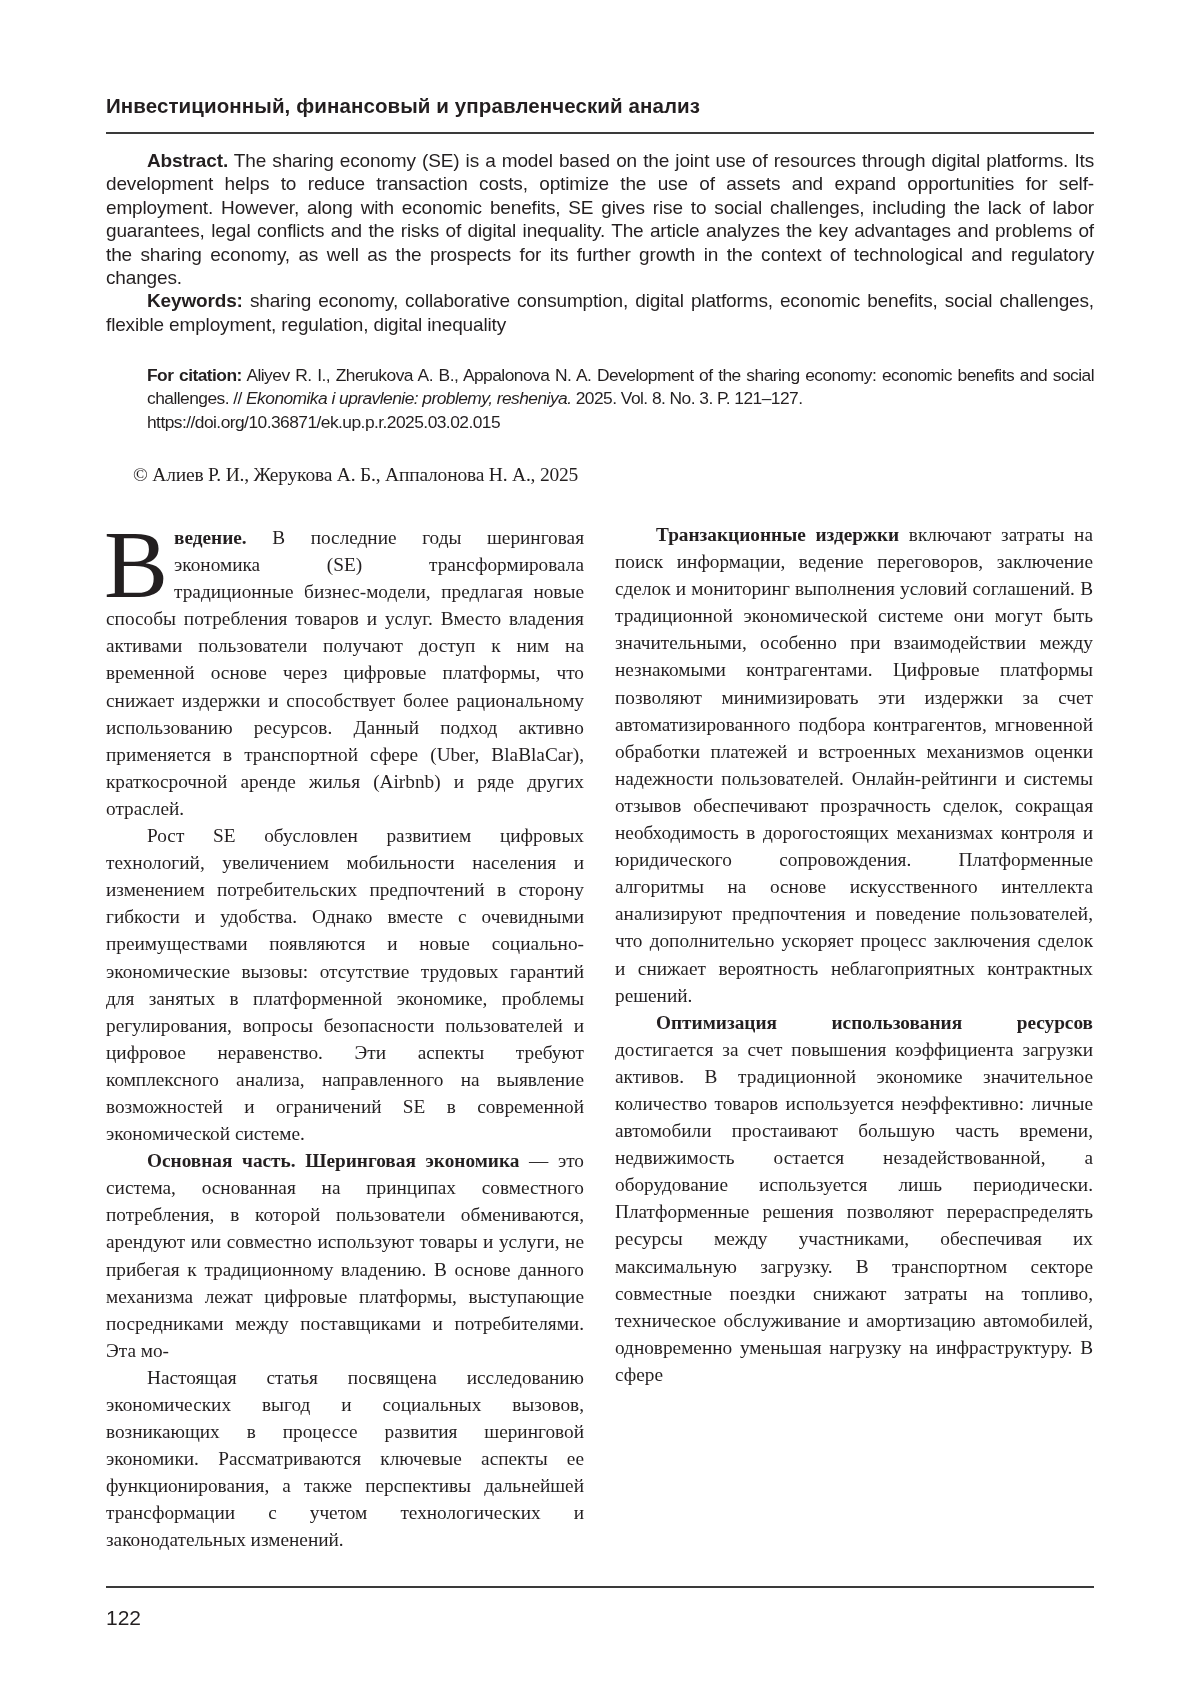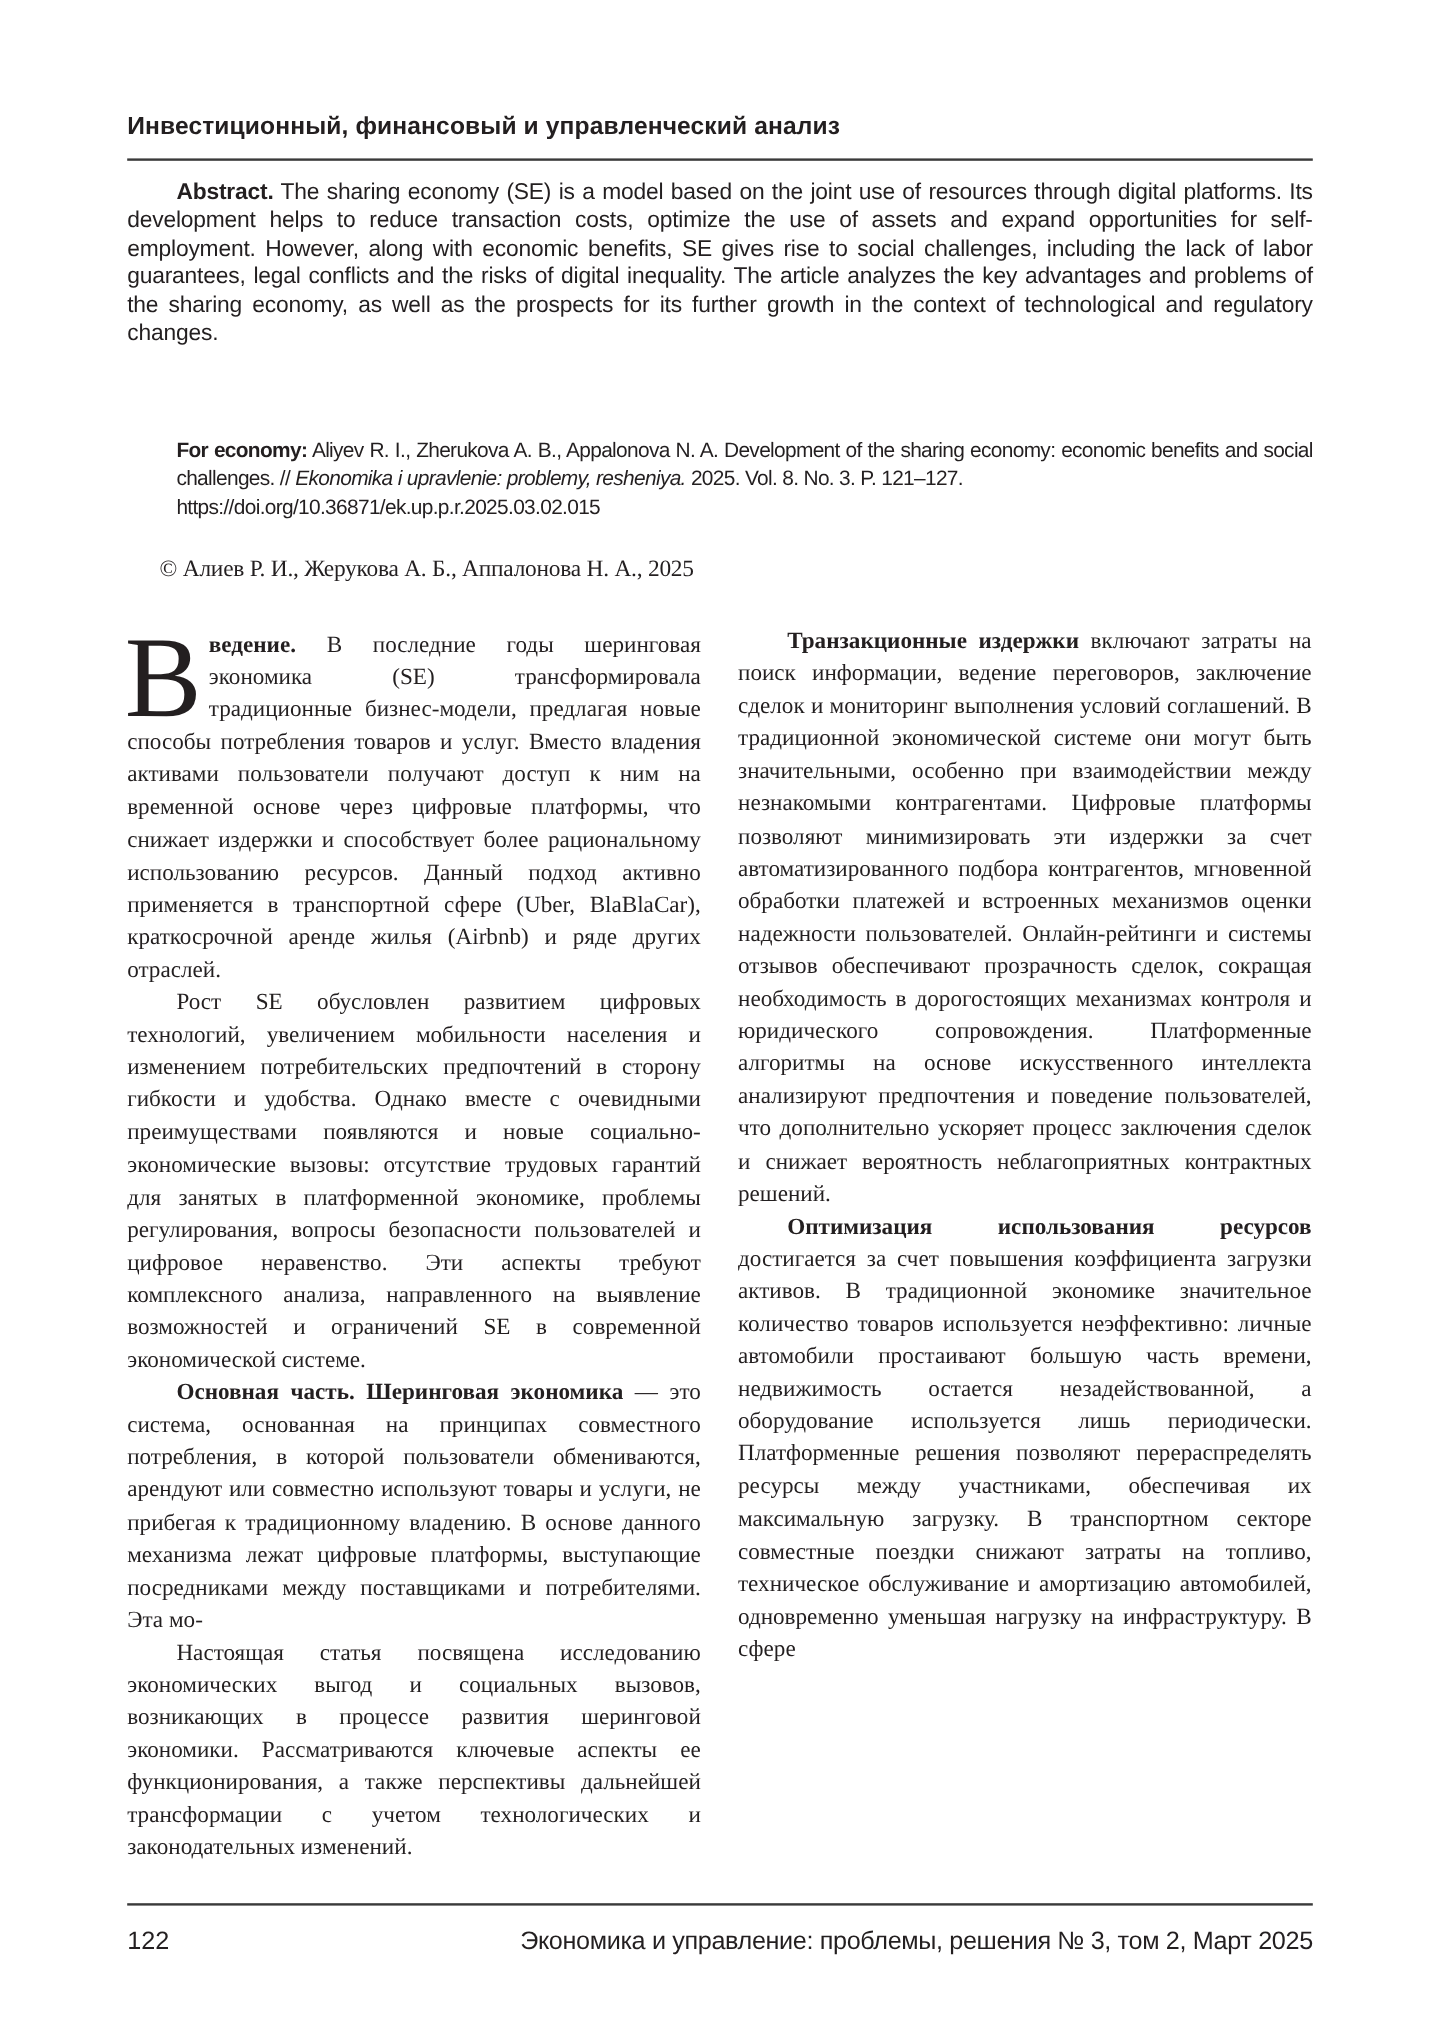--- a/index.html
+++ b/index.html
@@ -56,37 +56,37 @@
 </head>
 <body>
 
 <div class="page">
 
   <div class="running-head">Инвестиционный, финансовый и управленческий анализ</div>
   <div class="head-rule"></div>
 
   <div class="abstract-block">
     <p><b>Abstract.</b><span> The sharing economy (SE) is a model based on the joint use of resources through digital platforms. Its development helps to reduce transaction costs, optimize the use of assets and expand opportunities for self-employment. However, along with economic benefits, SE gives rise to social challenges, including the lack of labor guarantees, legal conflicts and the risks of digital inequality. The article analyzes the key advantages and problems of the sharing economy, as well as the prospects for its further growth in the context of technological and regulatory changes.</span></p>
+    <p><b>Keywords:</b><span> sharing economy, collaborative consumption, digital platforms, economic benefits, social challenges, flexible employment, regulation, digital inequality</span></p>
   </div>
 
   <div class="citation-block">
-    <p><b>For economy:</b><span> Aliyev R. I., Zherukova A. B., Appalonova N. A. Development of the sharing economy: economic benefits and social challenges. // </span><i>Ekonomika i upravlenie: problemy, resheniya.</i><span> 2025. Vol. 8. No. 3. P. 121–127.</span><br><span>https://doi.org/10.36871/ek.up.p.r.2025.03.02.015</span></p>
+    <p><b>For citation:</b><span> Aliyev R. I., Zherukova A. B., Appalonova N. A. Development of the sharing economy: economic benefits and social challenges. // </span><i>Ekonomika i upravlenie: problemy, resheniya.</i><span> 2025. Vol. 8. No. 3. P. 121–127.</span><br><span>https://doi.org/10.36871/ek.up.p.r.2025.03.02.015</span></p>
   </div>
 
   <div class="copyright">© Алиев Р. И., Жерукова А. Б., Аппалонова Н. А., 2025</div>
 
   <div class="col col-left">
     <p class="noindent"><span class="dropcap">В</span><b>ведение.</b><span> В последние годы шеринговая экономика (SE) трансформировала традиционные бизнес-модели, предлагая новые способы потребления товаров и услуг. Вместо владения активами пользователи получают доступ к ним на временной основе через цифровые платформы, что снижает издержки и способствует более рациональному использованию ресурсов. Данный подход активно применяется в транспортной сфере (Uber, BlaBlaCar), краткосрочной аренде жилья (Airbnb) и ряде других отраслей.</span></p>
     <p>Рост SE обусловлен развитием цифровых технологий, увеличением мобильности населения и изменением потребительских предпочтений в сторону гибкости и удобства. Однако вместе с очевидными преимуществами появляются и новые социально-экономические вызовы: отсутствие трудовых гарантий для занятых в платформенной экономике, проблемы регулирования, вопросы безопасности пользователей и цифровое неравенство. Эти аспекты требуют комплексного анализа, направленного на выявление возможностей и ограничений SE в современной экономической системе.</p>
     <p><b>Основная часть. Шеринговая экономика</b><span> — это система, основанная на принципах совместного потребления, в которой пользователи обмениваются, арендуют или совместно используют товары и услуги, не прибегая к традиционному владению. В основе данного механизма лежат цифровые платформы, выступающие посредниками между поставщиками и потребителями. Эта мо-</span></p>
     <p>Настоящая статья посвящена исследованию экономических выгод и социальных вызовов, возникающих в процессе развития шеринговой экономики. Рассматриваются ключевые аспекты ее функционирования, а также перспективы дальнейшей трансформации с учетом технологических и законодательных изменений.</p>
   </div>
 
   <div class="col col-right">
     <p><b>Транзакционные издержки</b><span> включают затраты на поиск информации, ведение переговоров, заключение сделок и мониторинг выполнения условий соглашений. В традиционной экономической системе они могут быть значительными, особенно при взаимодействии между незнакомыми контрагентами. Цифровые платформы позволяют минимизировать эти издержки за счет автоматизированного подбора контрагентов, мгновенной обработки платежей и встроенных механизмов оценки надежности пользователей. Онлайн-рейтинги и системы отзывов обеспечивают прозрачность сделок, сокращая необходимость в дорогостоящих механизмах контроля и юридического сопровождения. Платформенные алгоритмы на основе искусственного интеллекта анализируют предпочтения и поведение пользователей, что дополнительно ускоряет процесс заключения сделок и снижает вероятность неблагоприятных контрактных решений.</span></p>
     <p><b>Оптимизация использования ресурсов</b><span> достигается за счет повышения коэффициента загрузки активов. В традиционной экономике значительное количество товаров используется неэффективно: личные автомобили простаивают большую часть времени, недвижимость остается незадействованной, а оборудование используется лишь периодически. Платформенные решения позволяют перераспределять ресурсы между участниками, обеспечивая их максимальную загрузку. В транспортном секторе совместные поездки снижают затраты на топливо, техническое обслуживание и амортизацию автомобилей, одновременно уменьшая нагрузку на инфраструктуру. В сфере</span></p>
   </div>
 
   <div class="foot-rule"></div>
   <div class="page-number">122</div>
-  <div class="journal-footer">Экономика и управление: проблемы, решения № 3, том 2, Март 2025</div>
 
 </div>
 
 </body></html>

